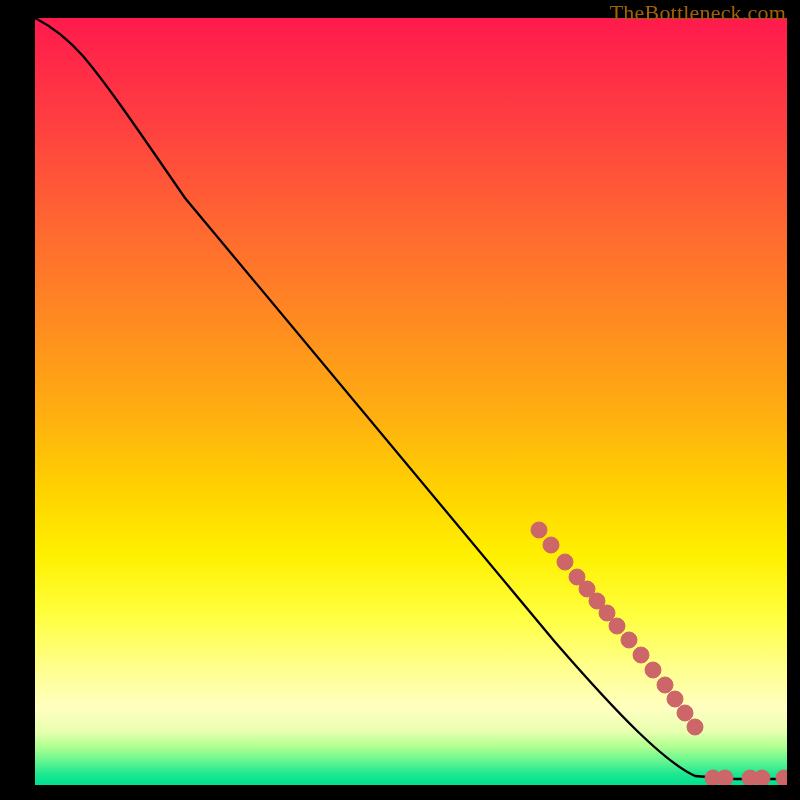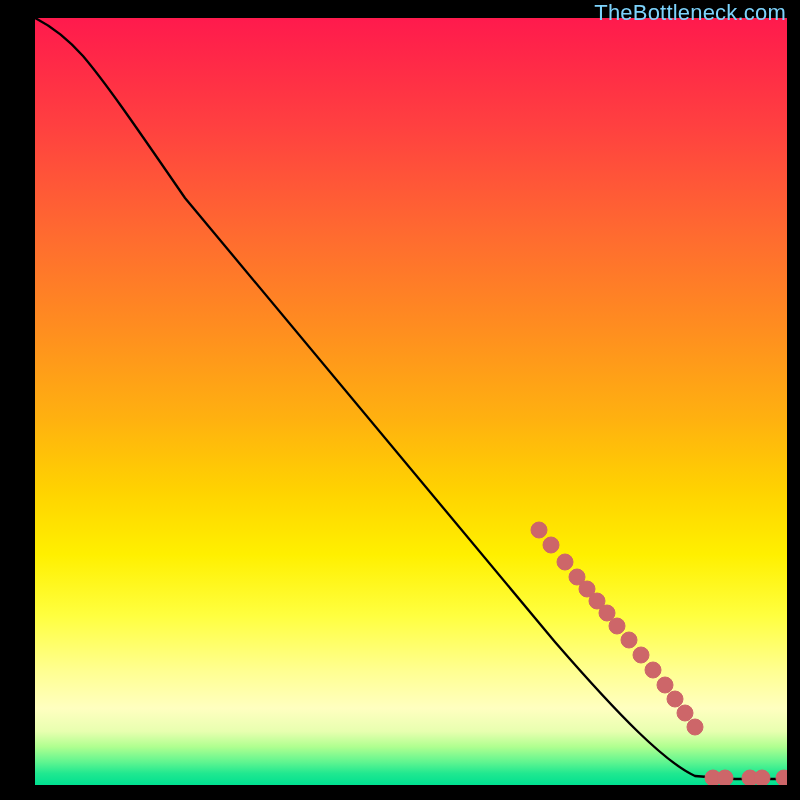--- a/index.html
+++ b/index.html
@@ -42,25 +42,26 @@
       #b0ff90 95%,
       #60f590 97%,
       #20e890 98.5%,
       #00e090 100%
     );
   }
   .watermark {
     position: absolute;
     top: 0;
     right: 14px;
-    color: #7dd3fc;
+    color: #a16207;
     font-size: 22px;
     font-weight: 500;
     letter-spacing: 0.2px;
     user-select: none;
+    font-family: Liberation Serif, serif;
   }
   svg.curve {
     position: absolute;
     left: 0;
     top: 0;
     width: 752px;
     height: 767px;
   }
 </style>
 </head>

